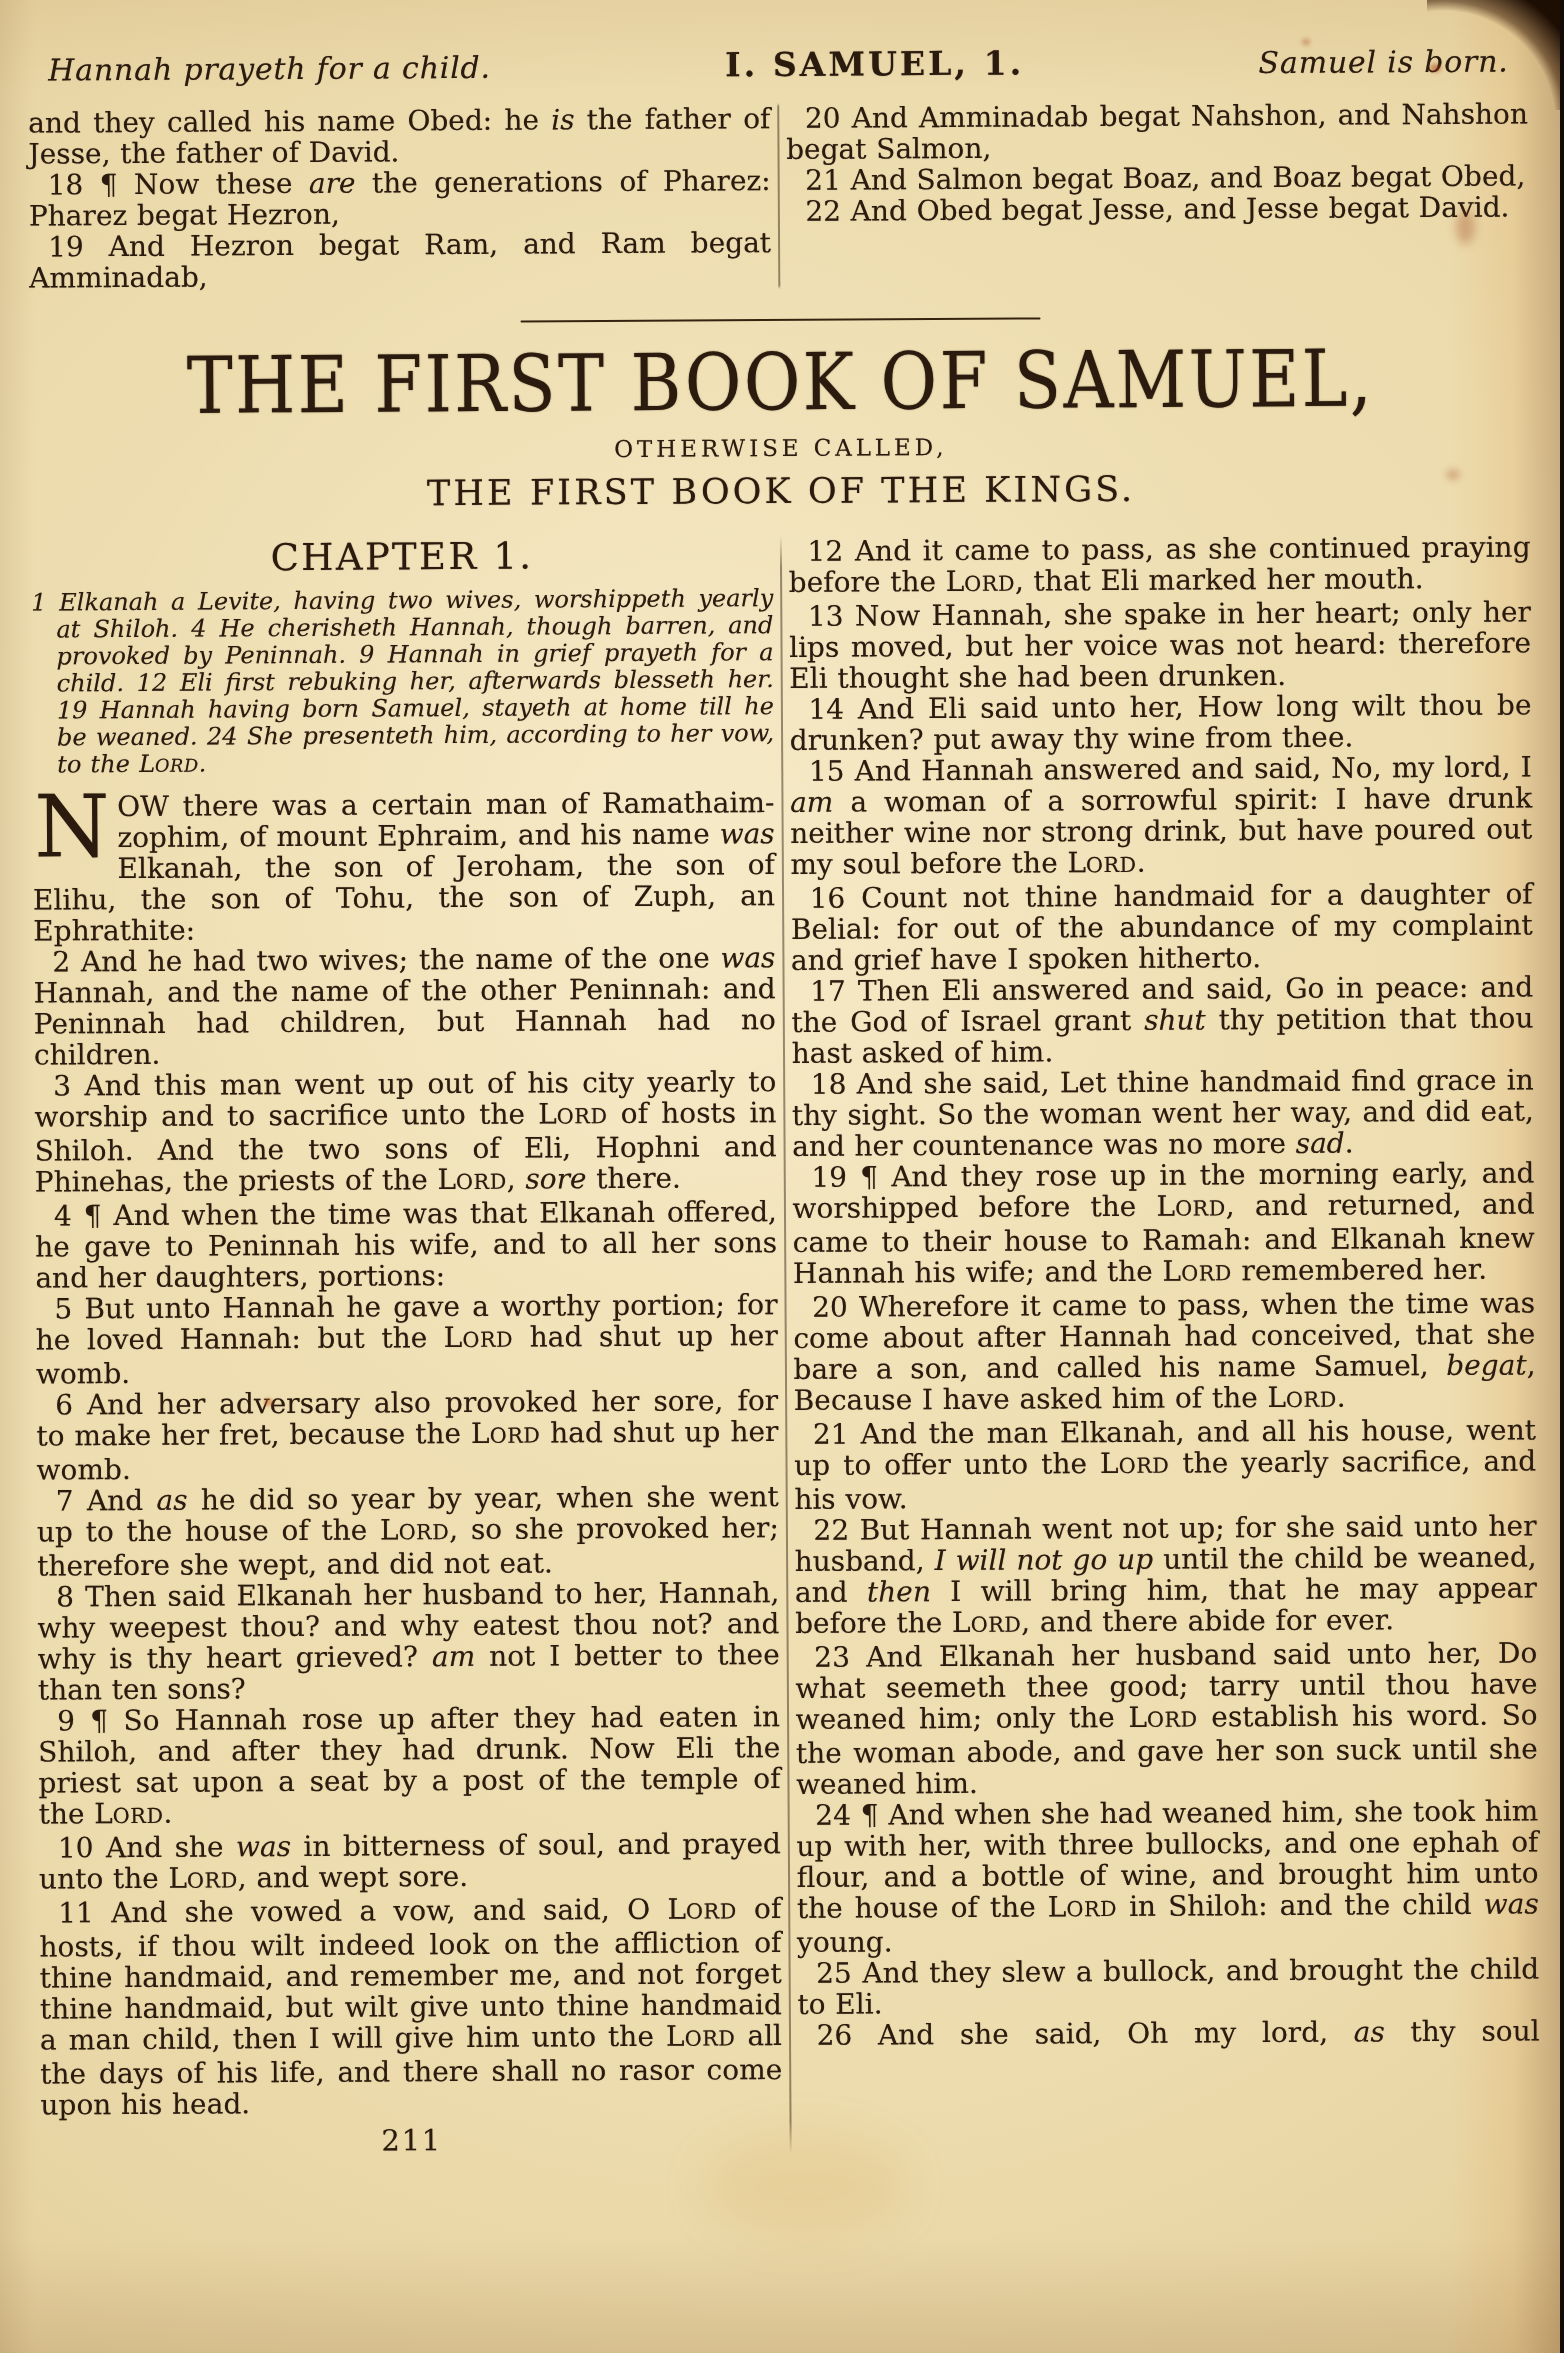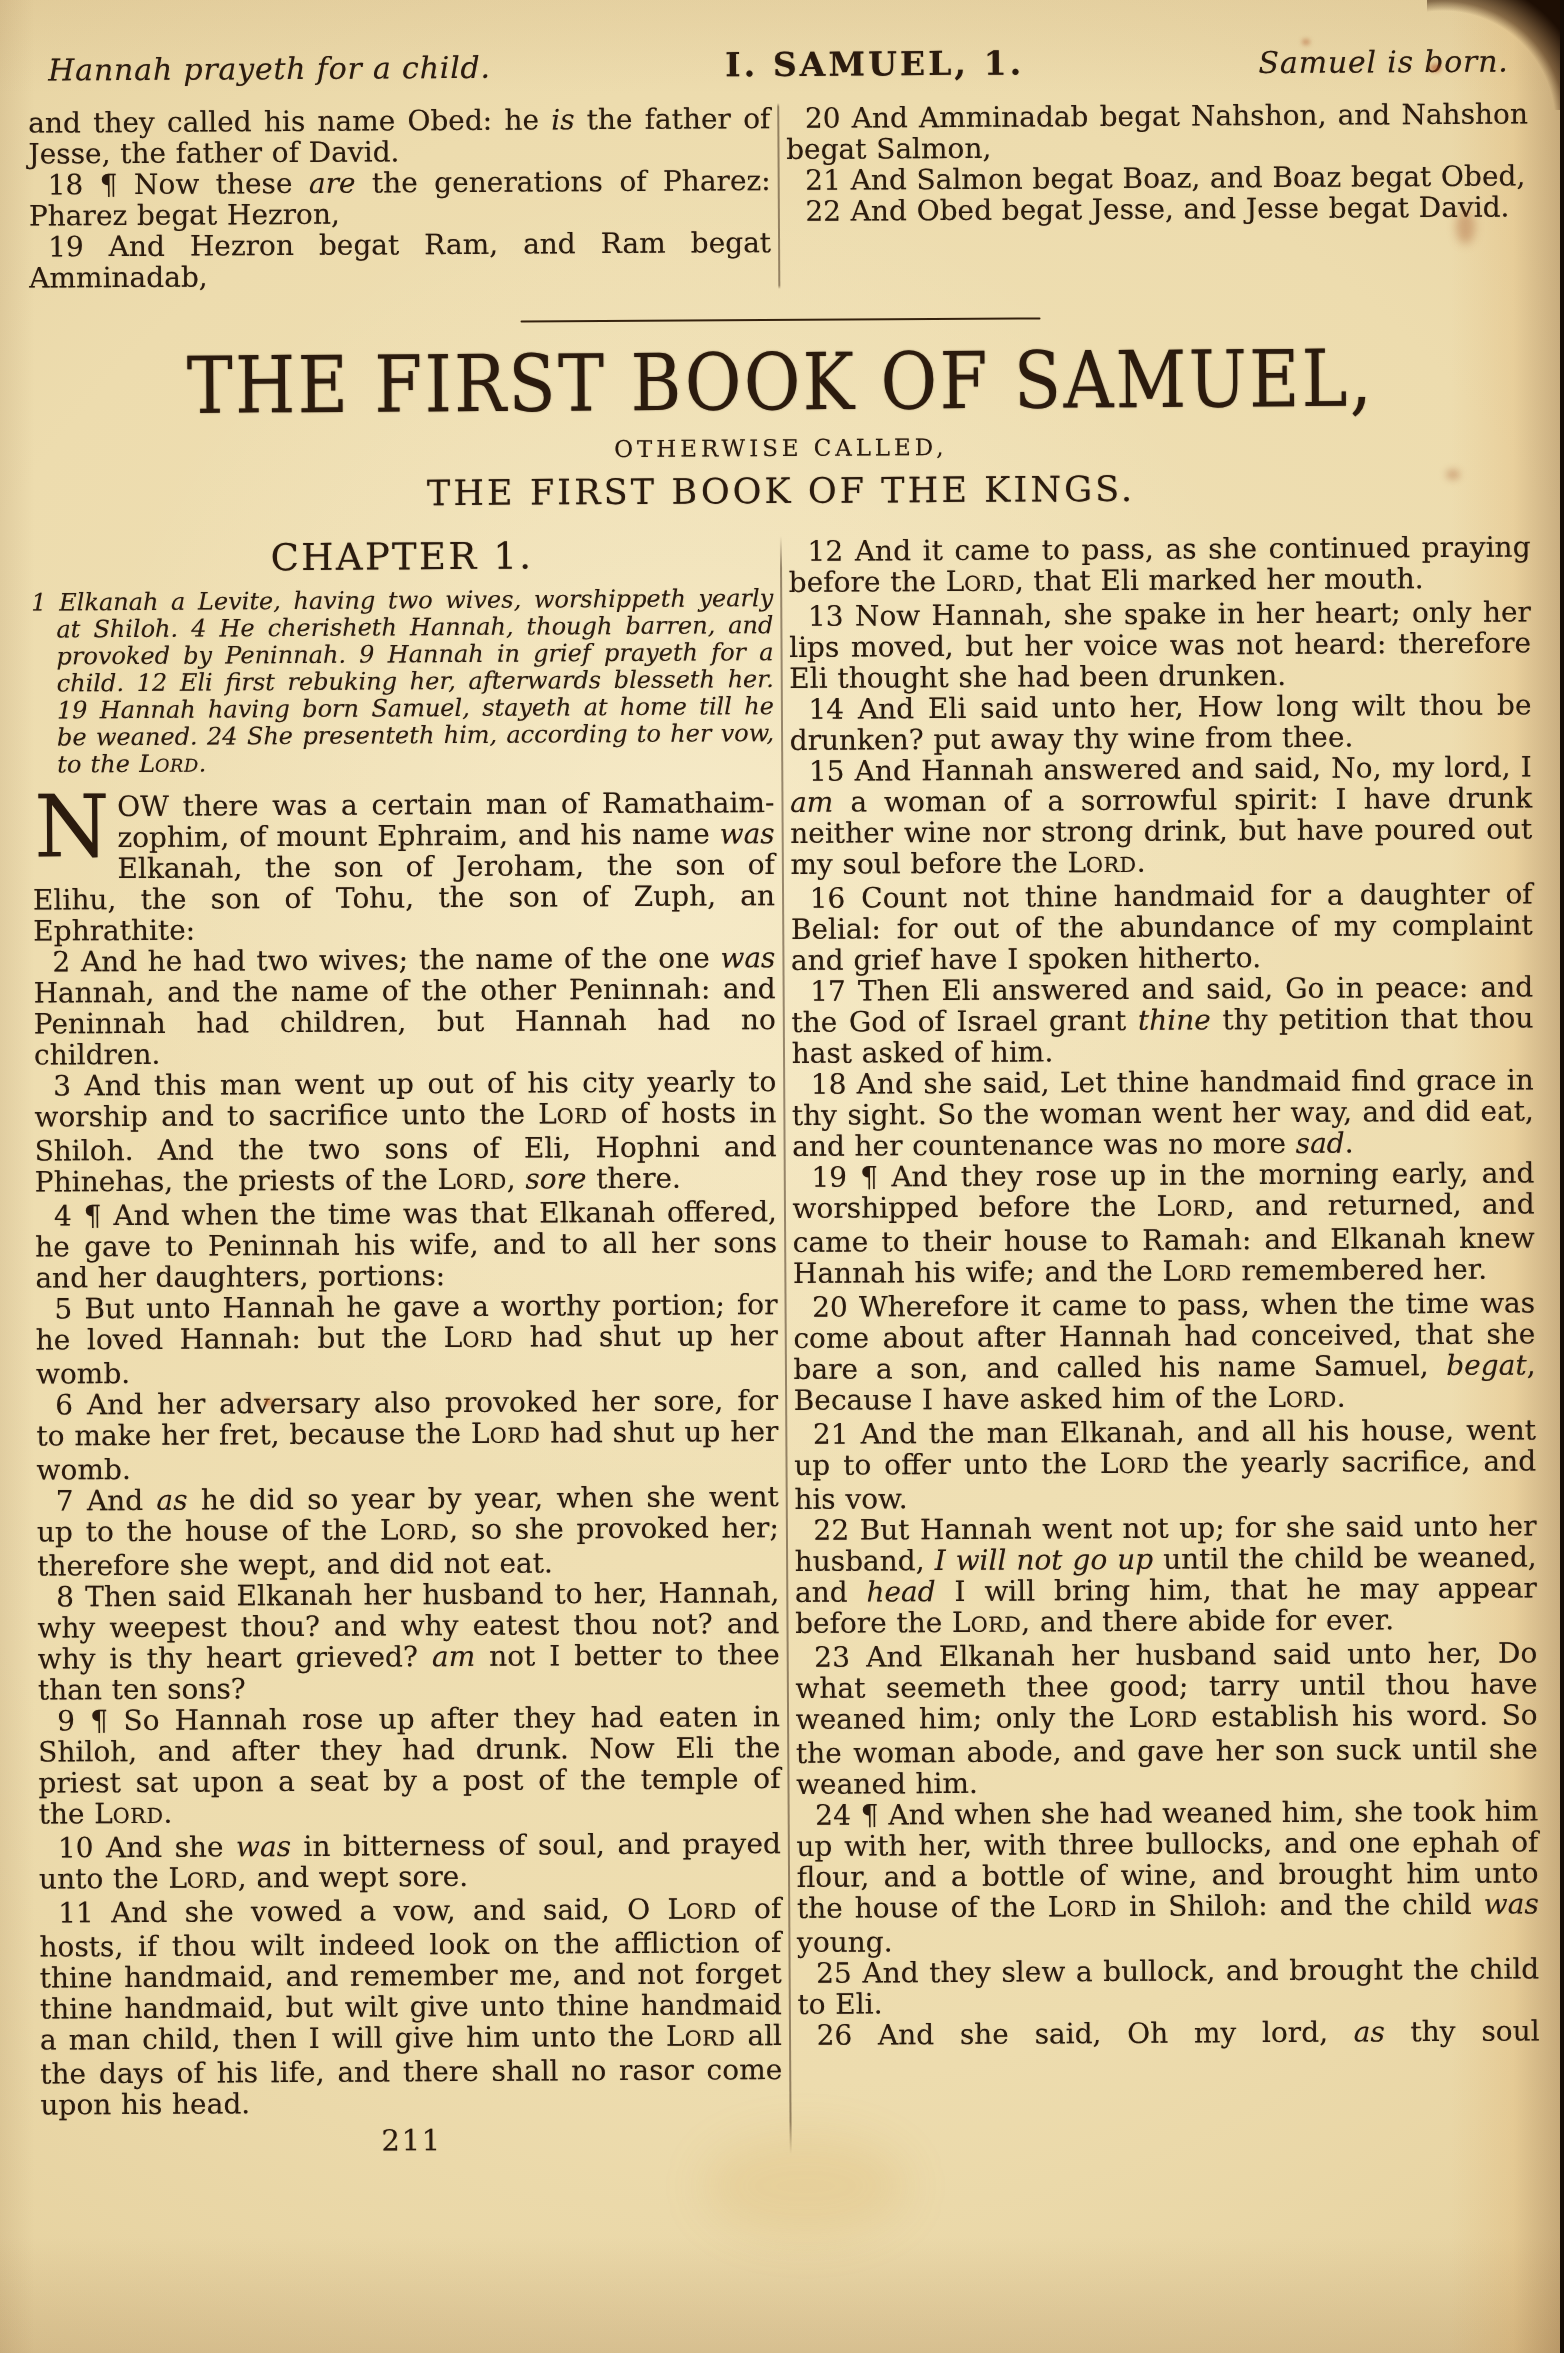--- a/index.html
+++ b/index.html
@@ -110,26 +110,26 @@
           </div>
         <div class="page-num">211</div>
       </div>
       <div class="vdiv"></div>
       <div class="tcol">
           <p class="verse">12 And it came to pass, as she continued praying before the L<span class="ord">ORD</span>, that Eli marked her mouth.</p>
           <p class="verse">13 Now Hannah, she spake in her heart; only her lips moved, but her voice was not heard: therefore Eli thought she had been drunken.</p>
           <p class="verse">14 And Eli said unto her, How long wilt thou be drunken? put away thy wine from thee.</p>
           <p class="verse">15 And Hannah answered and said, No, my lord, I <i>am</i> a woman of a sorrowful spirit: I have drunk neither wine nor strong drink, but have poured out my soul before the L<span class="ord">ORD</span>.</p>
           <p class="verse">16 Count not thine handmaid for a daughter of Belial: for out of the abundance of my complaint and grief have I spoken hitherto.</p>
-          <p class="verse">17 Then Eli answered and said, Go in peace: and the God of Israel grant <i>thine</i> thy petition that thou hast asked of him.</p>
+          <p class="verse">17 Then Eli answered and said, Go in peace: and the God of Israel grant <i>shut</i> thy petition that thou hast asked of him.</p>
           <p class="verse">18 And she said, Let thine handmaid find grace in thy sight. So the woman went her way, and did eat, and her countenance was no more <i>sad</i>.</p>
           <p class="verse">19 ¶ And they rose up in the morning early, and worshipped before the L<span class="ord">ORD</span>, and returned, and came to their house to Ramah: and Elkanah knew Hannah his wife; and the L<span class="ord">ORD</span> remembered her.</p>
           <p class="verse">20 Wherefore it came to pass, when the time was come about after Hannah had conceived, that she bare a son, and called his name Samuel, <i>begat</i>, Because I have asked him of the L<span class="ord">ORD</span>.</p>
           <p class="verse">21 And the man Elkanah, and all his house, went up to offer unto the L<span class="ord">ORD</span> the yearly sacrifice, and his vow.</p>
-          <p class="verse">22 But Hannah went not up; for she said unto her husband, <i>I will not go up</i> until the child be weaned, and <i>head</i> I will bring him, that he may appear before the L<span class="ord">ORD</span>, and there abide for ever.</p>
+          <p class="verse">22 But Hannah went not up; for she said unto her husband, <i>I will not go up</i> until the child be weaned, and <i>then</i> I will bring him, that he may appear before the L<span class="ord">ORD</span>, and there abide for ever.</p>
           <p class="verse">23 And Elkanah her husband said unto her, Do what seemeth thee good; tarry until thou have weaned him; only the L<span class="ord">ORD</span> establish his word. So the woman abode, and gave her son suck until she weaned him.</p>
           <p class="verse">24 ¶ And when she had weaned him, she took him up with her, with three bullocks, and one ephah of flour, and a bottle of wine, and brought him unto the house of the L<span class="ord">ORD</span> in Shiloh: and the child <i>was</i> young.</p>
           <p class="verse">25 And they slew a bullock, and brought the child to Eli.</p>
           <p class="verse fill">26 And she said, Oh my lord, <i>as</i> thy soul</p>
         </div>
     </section>
 
   </div>
 
   <div class="corner"></div>

